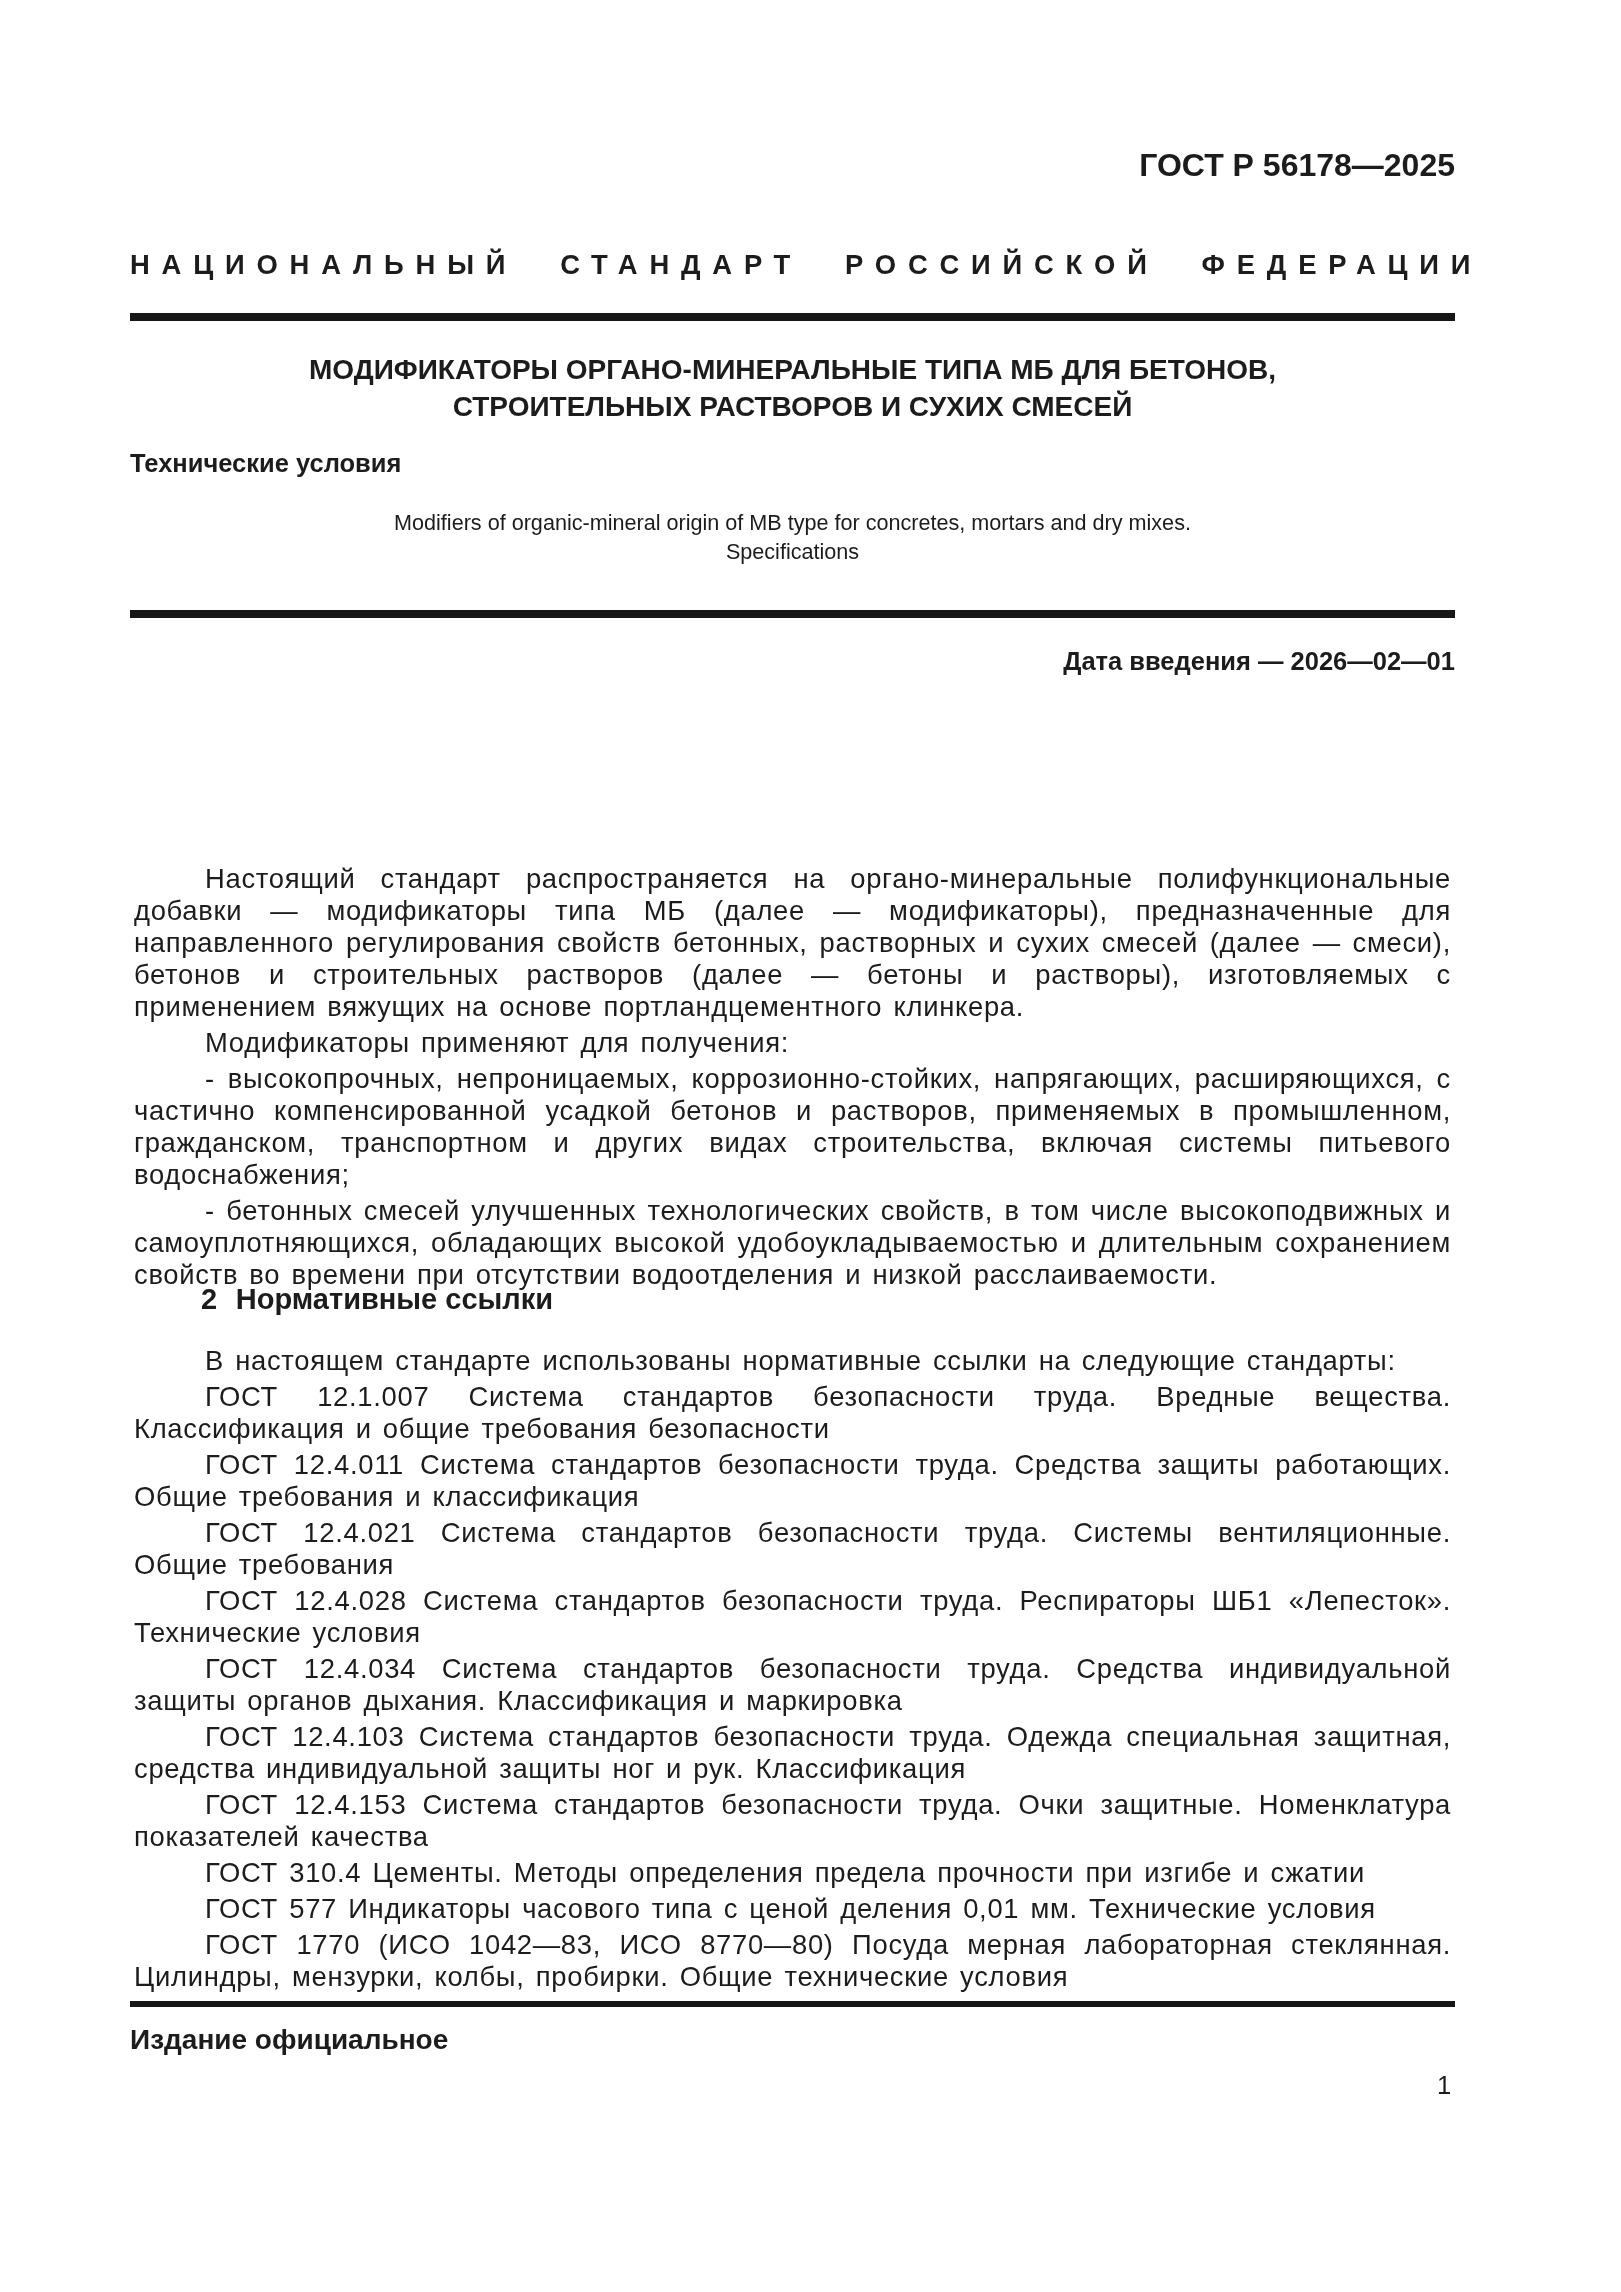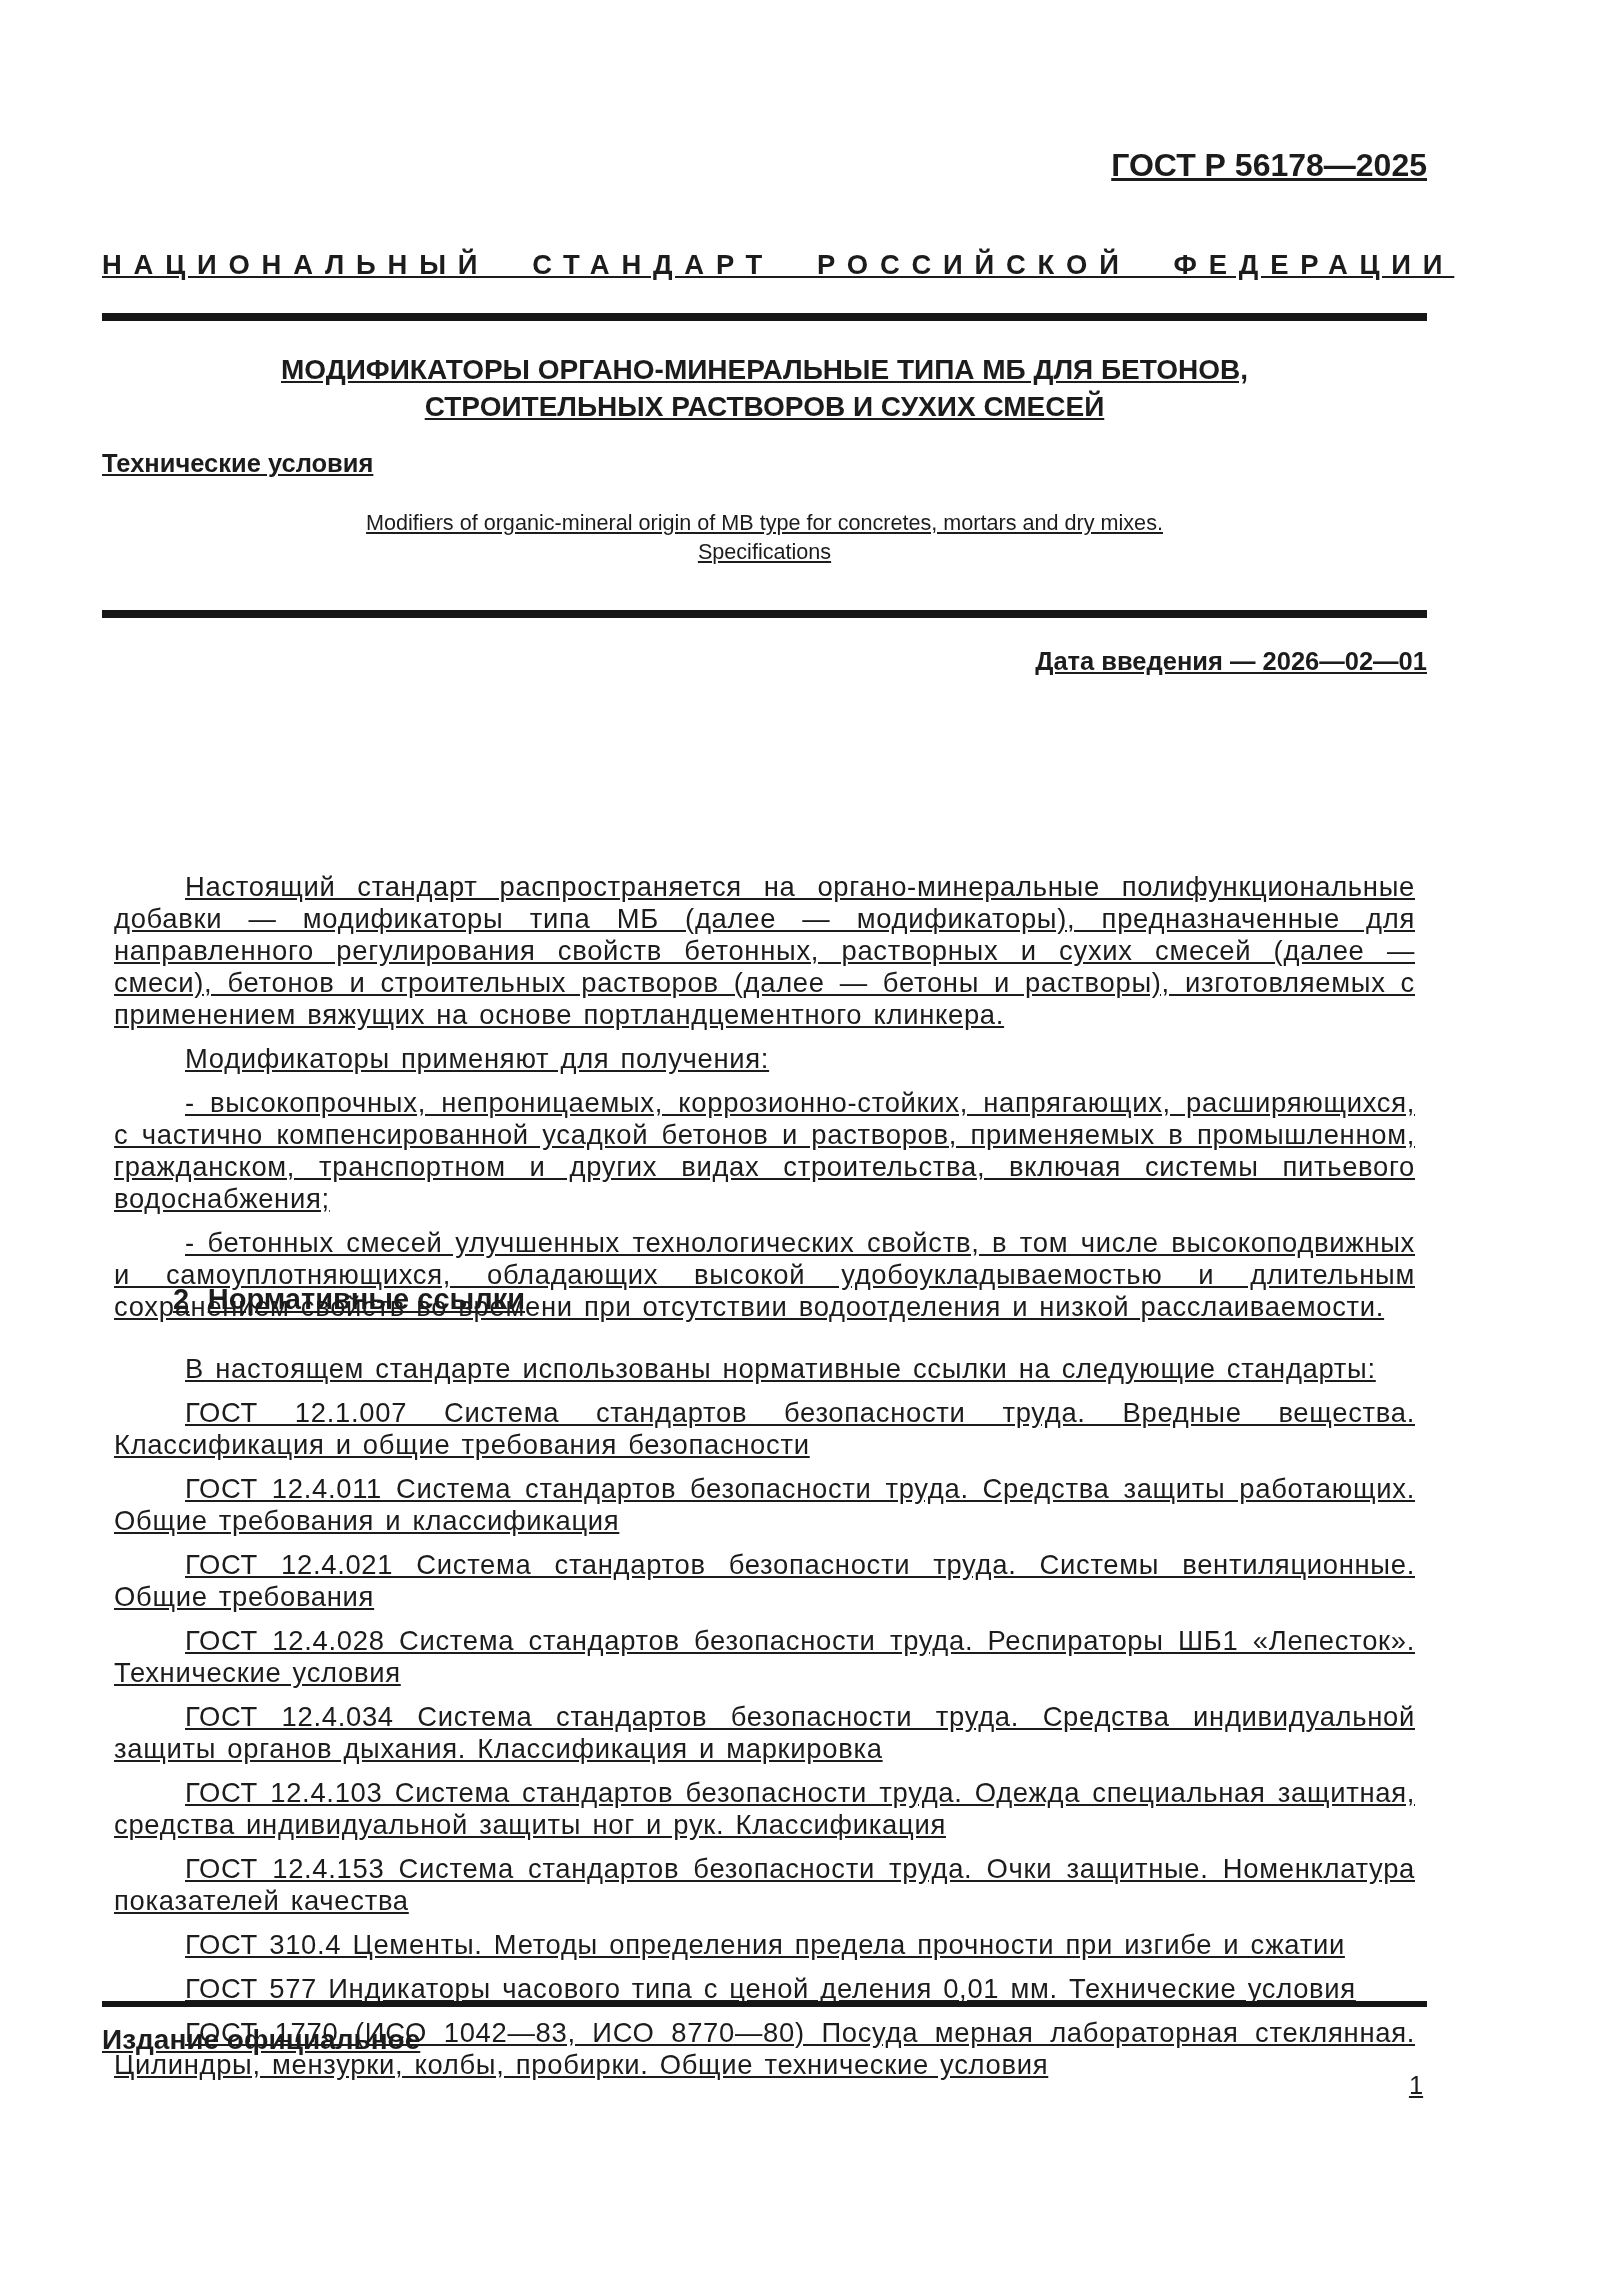--- a/index.html
+++ b/index.html
@@ -6,21 +6,21 @@
   .page {
     position: relative;
     width: 1621px;
     height: 2293px;
     background: #ffffff;
     font-family: "Liberation Sans", sans-serif;
     color: #1c1c1c;
     overflow: hidden;
   }
   .abs { position: absolute; }
-  .content-left { left: 102px; width: 1325px; text-decoration: underline; }
+  .content-left { left: 130px; width: 1325px; }
 
   .doc-code {
     top: 149px;
     text-align: right;
     font-size: 32px;
     font-weight: bold;
     line-height: 1;
   }
   .banner {
     top: 251px;
@@ -77,21 +77,21 @@
   .body-block {
     font-size: 27.4px;
     line-height: 32px;
     letter-spacing: 0.7px;
     word-spacing: 2.9px;
     text-align: justify;
   }
   .sec1-body { top: 859px; }
   .sec2-body { top: 1341px; }
   .body-block p {
-    margin: 12px;
+    margin: 4px;
     text-indent: 71px;
   }
 
   .edition-note {
     top: 2026px;
     font-size: 28px;
     font-weight: bold;
     line-height: 1;
   }
   .page-number {

